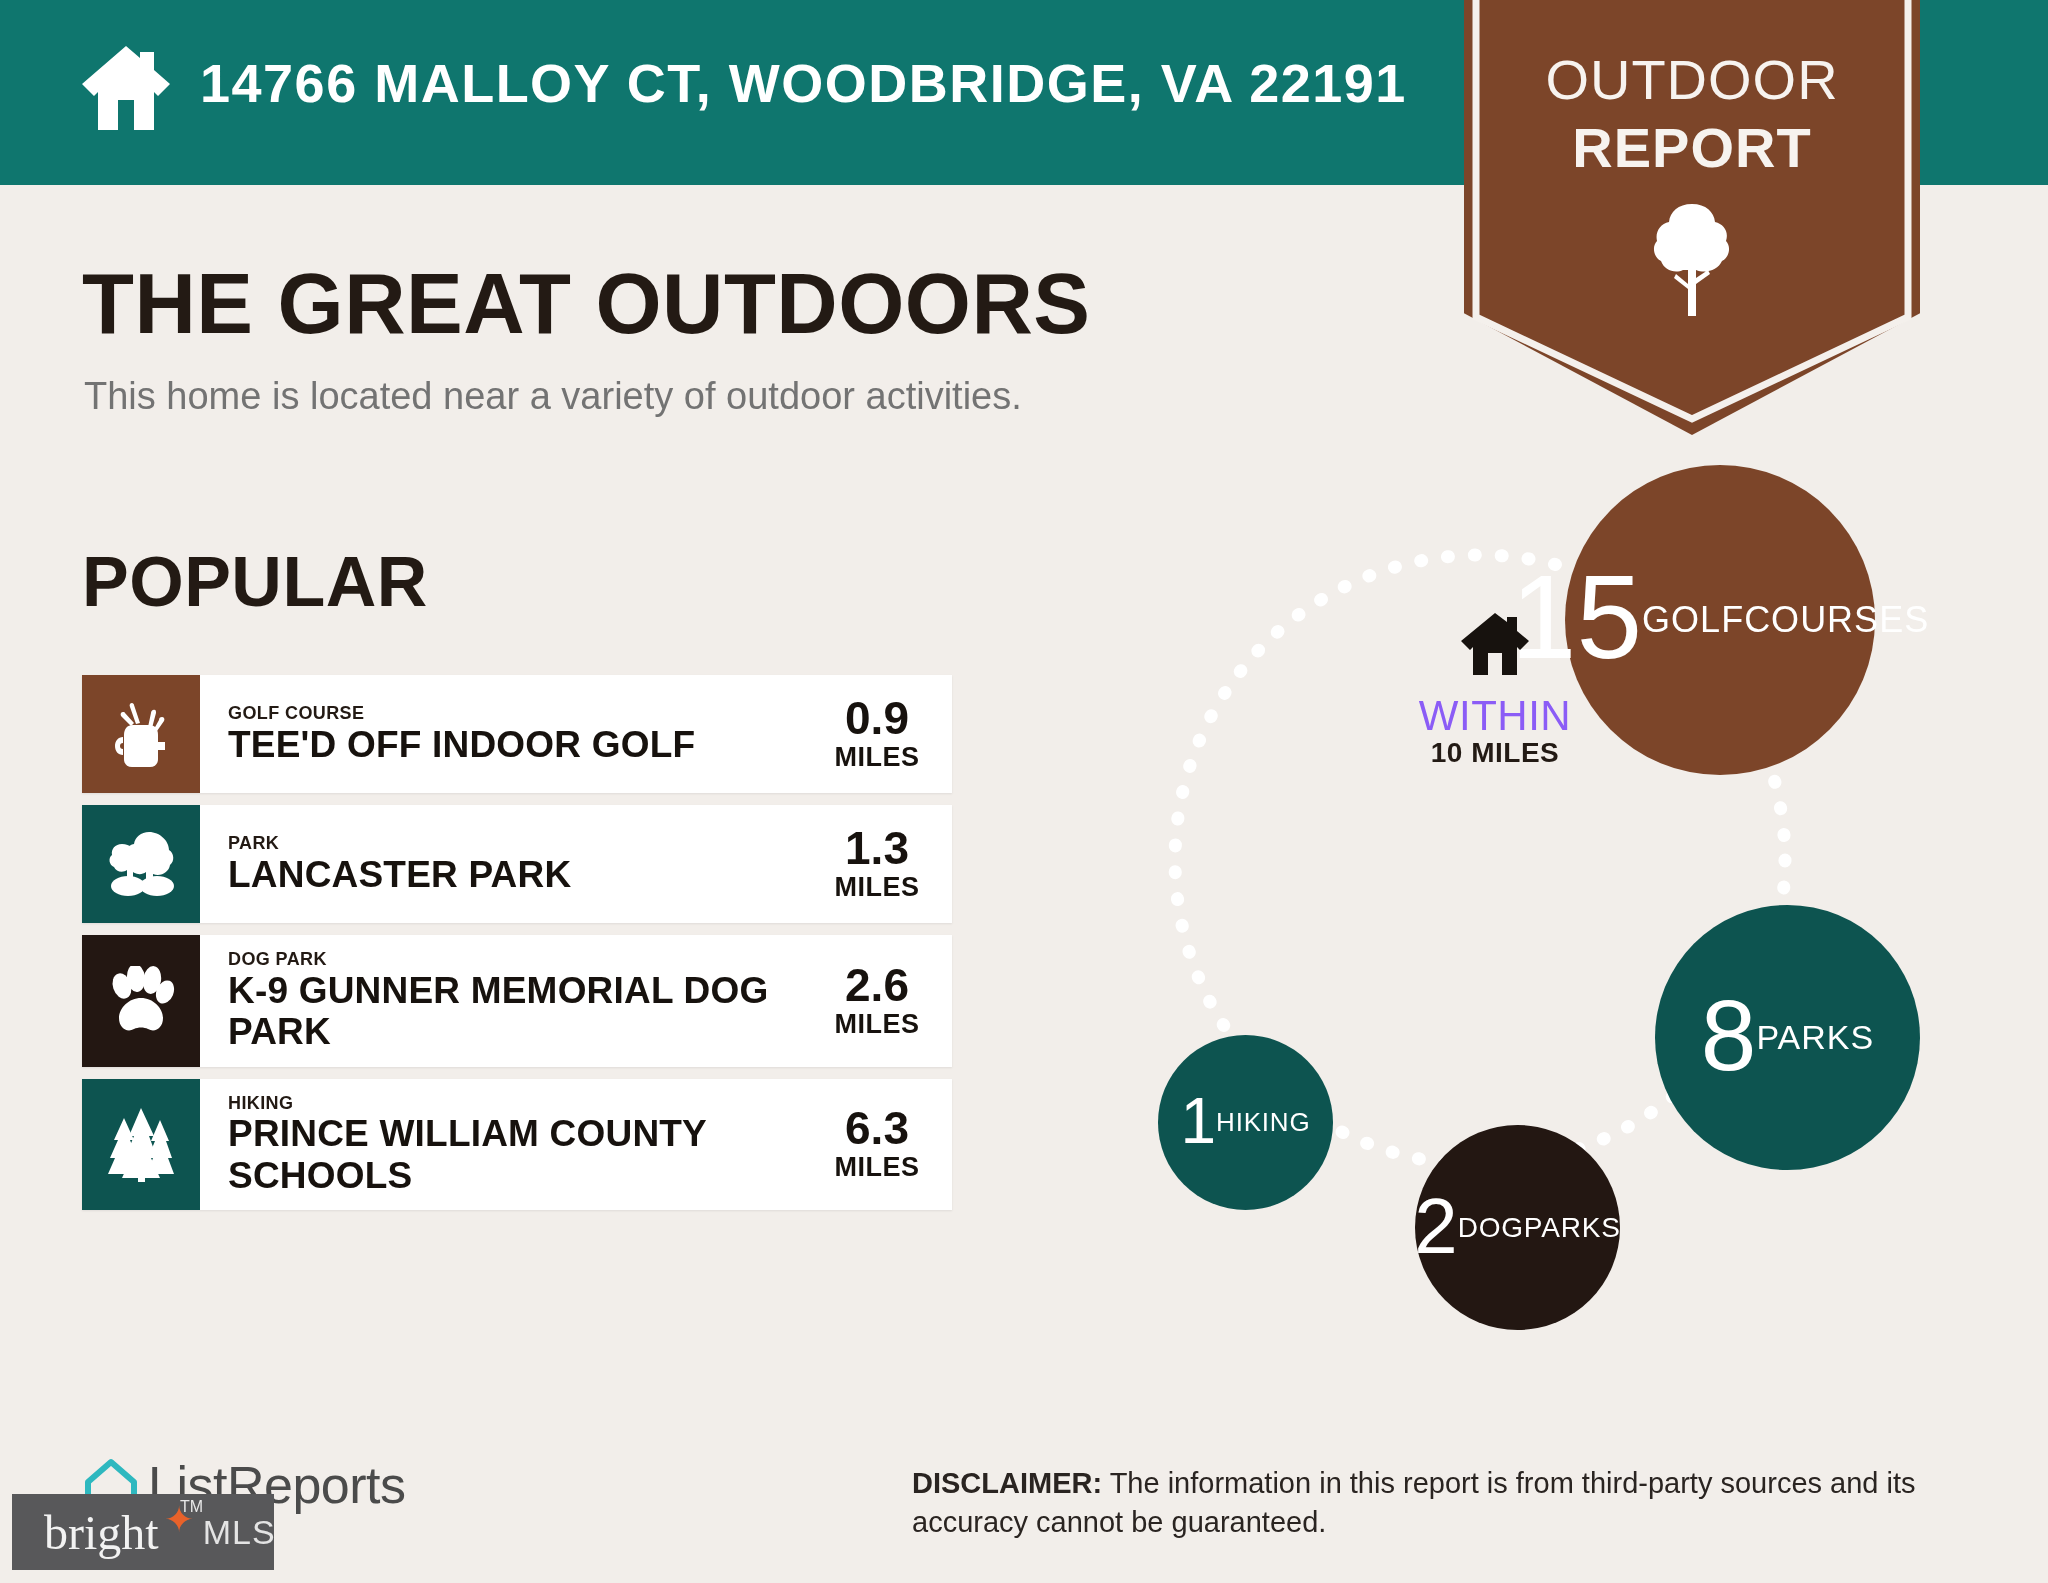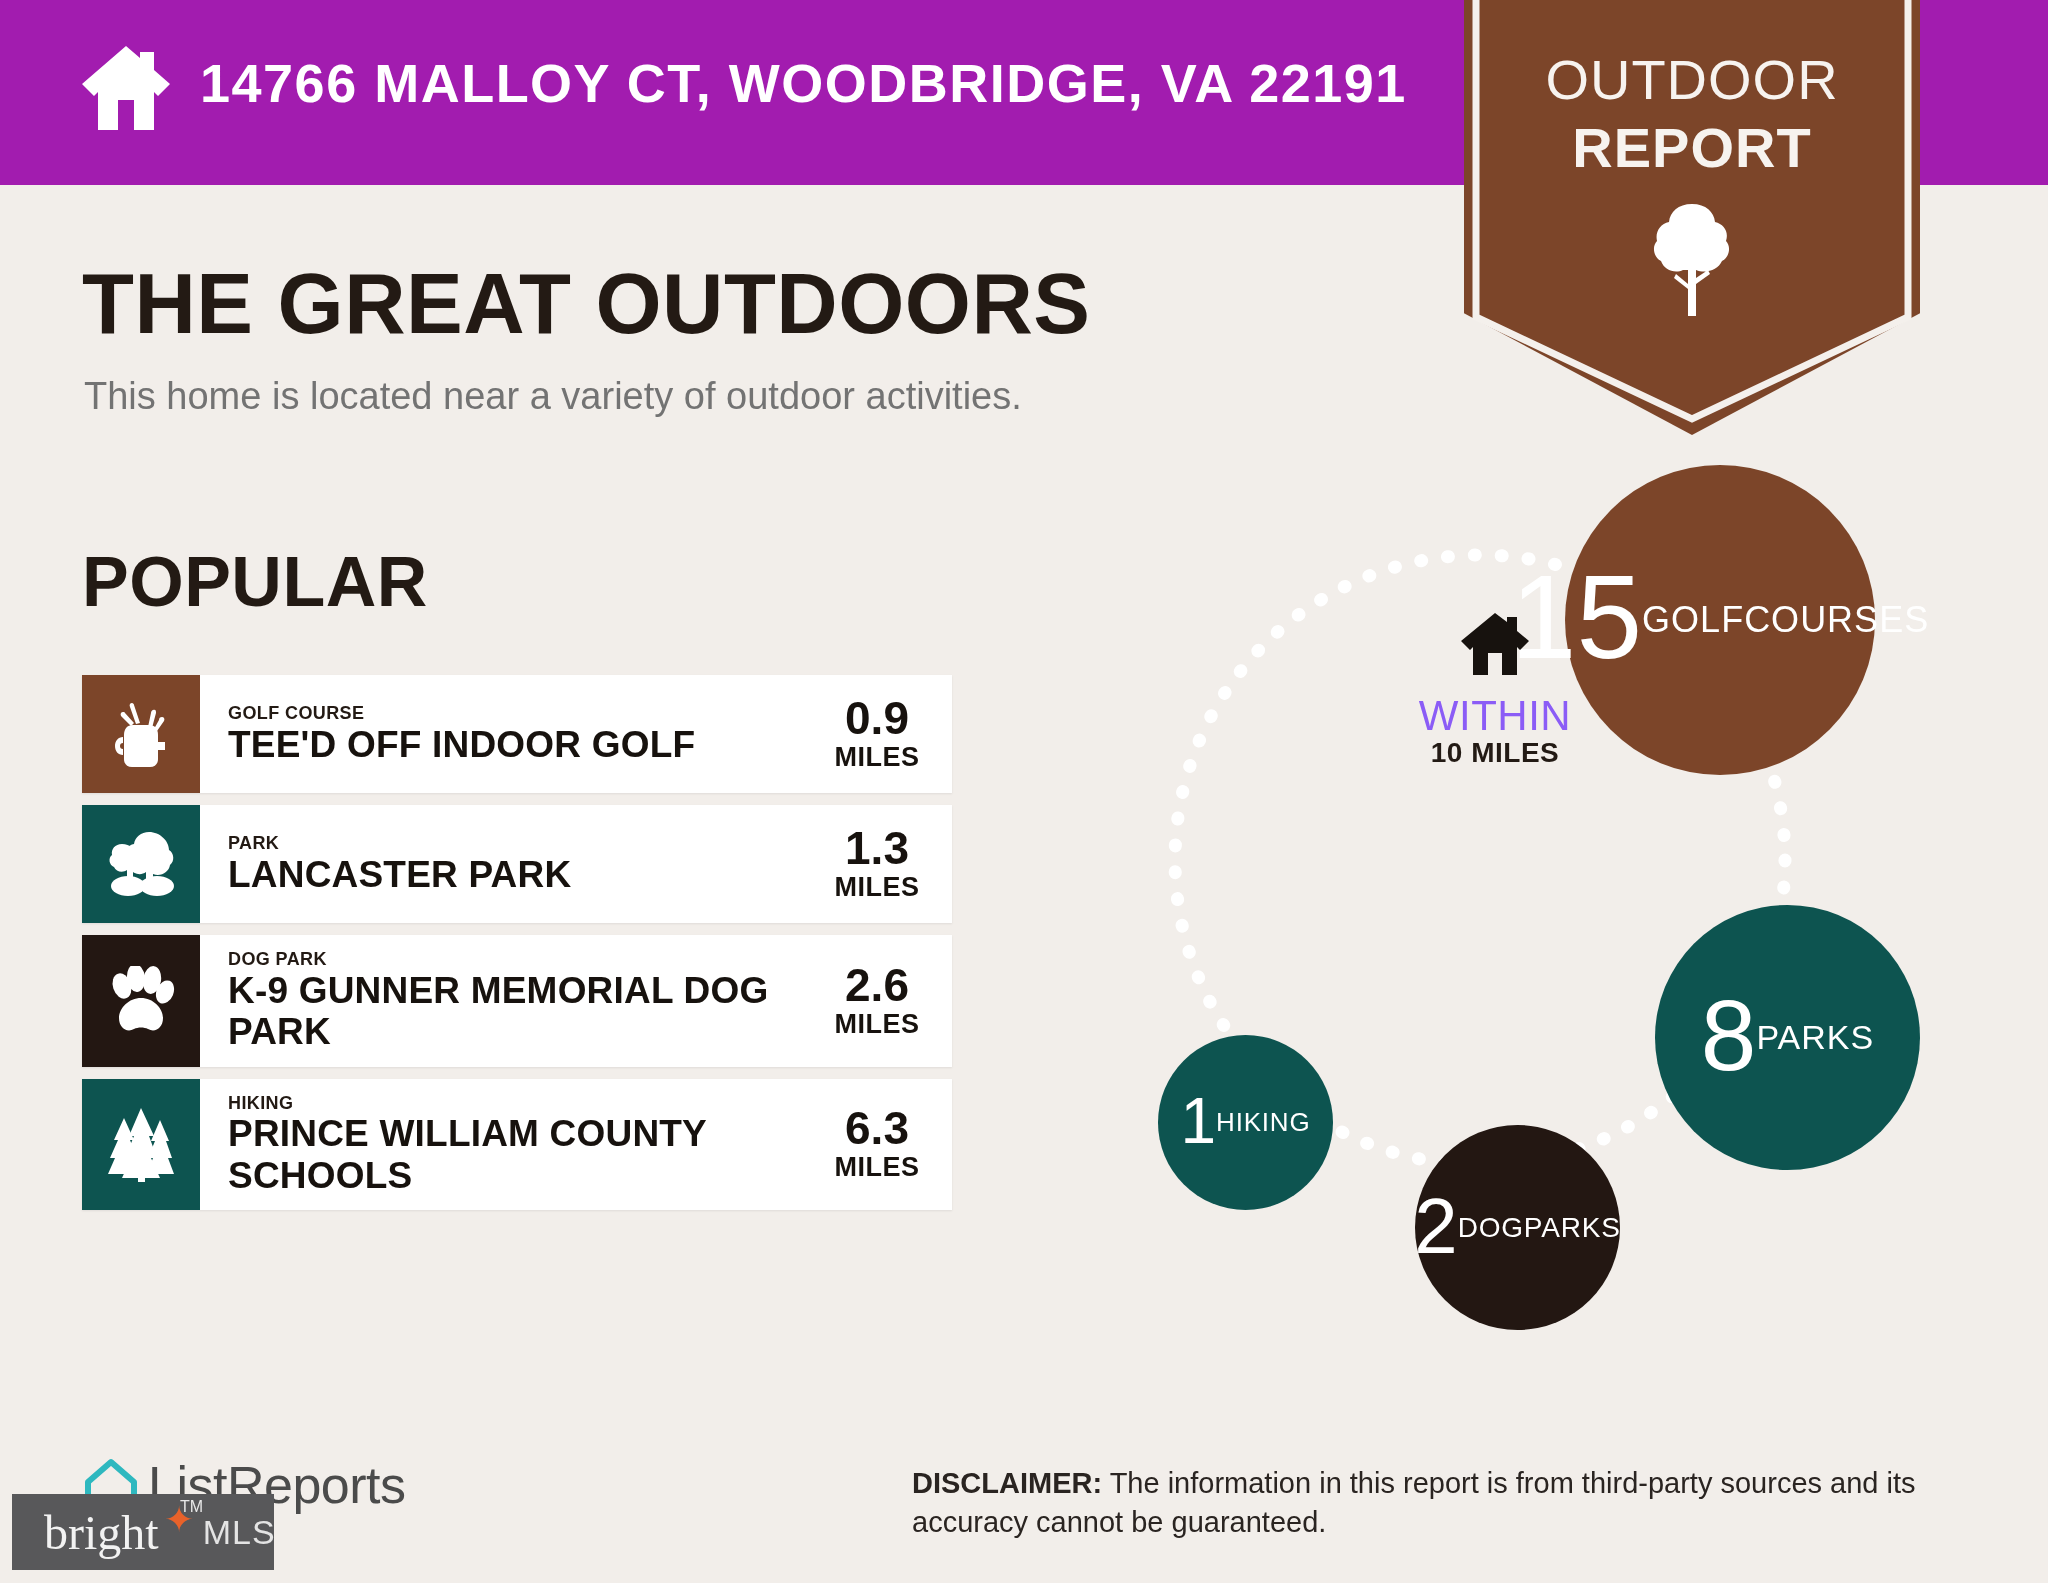--- a/index.html
+++ b/index.html
@@ -14,21 +14,21 @@
     background: #f2eeea;
     font-family: "Liberation Sans", sans-serif;
     overflow: hidden;
   }
 
   
   #header-bar {
     position: absolute;
     left: 0; top: 0;
     width: 2048px; height: 185px;
-    background: #a21caf;
+    background: #0f766e;
   }
   #header-home-icon {
     position: absolute;
     left: 78px; top: 42px;
     width: 96px; height: 92px;
   }
   #header-address {
     position: absolute;
     left: 200px; top: 52px;
     color: #ffffff;

